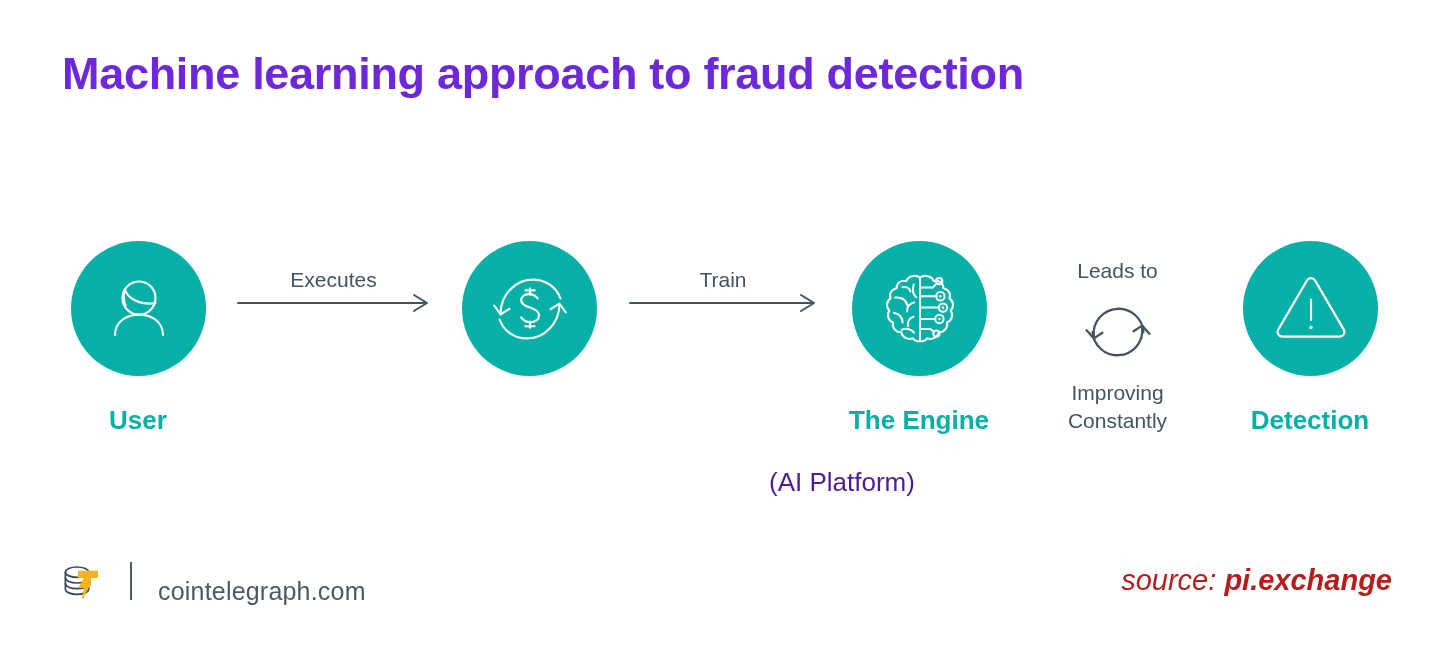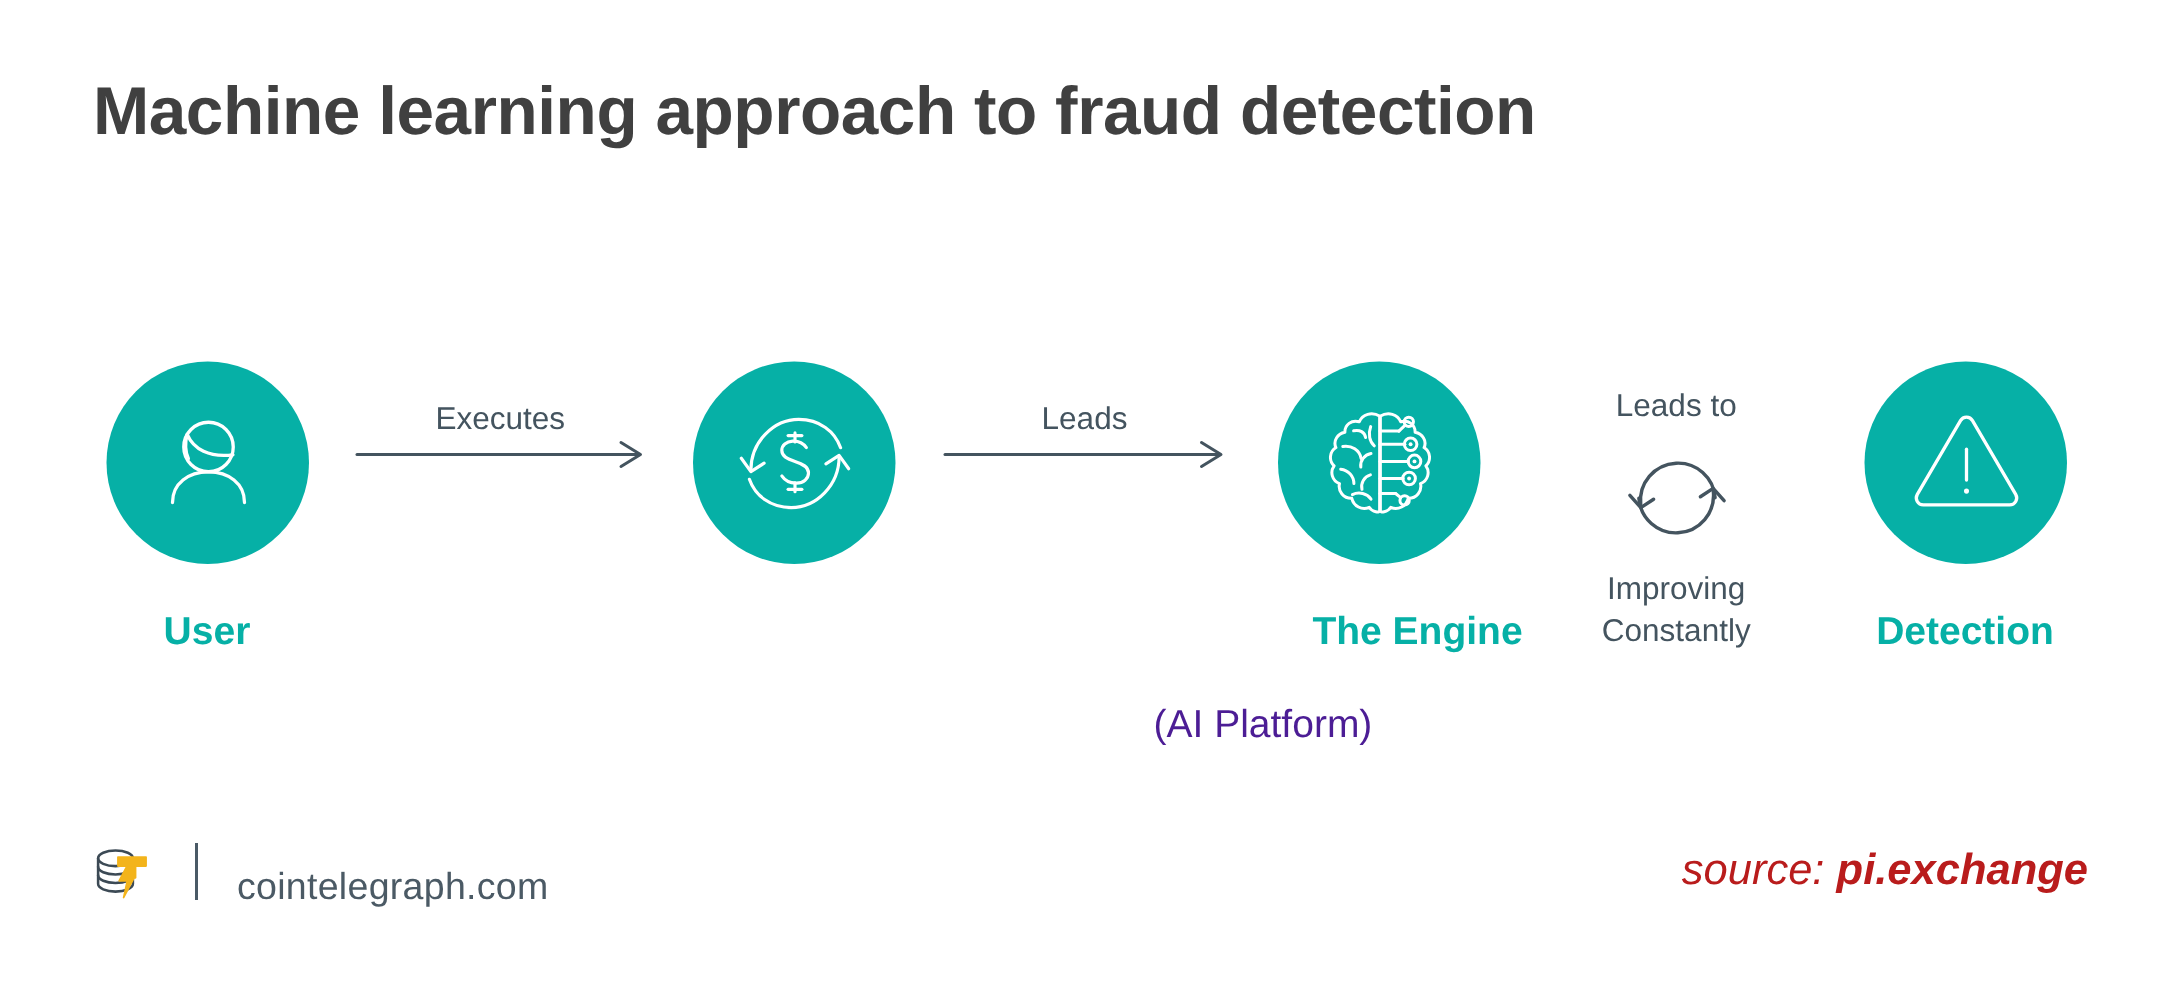--- a/index.html
+++ b/index.html
@@ -24,21 +24,21 @@
   }
 
   
   .title {
     position: absolute;
     left: 62px;
     top: 48px;
     font-size: 45px;
     font-weight: bold;
     letter-spacing: -0.3px;
-    color: #404040;
+    color: #6d28d9;
     white-space: nowrap;
   }
 
   
   .flow {
     position: absolute;
     left: 0;
     top: 0;
     width: 1450px;
     height: 665px;
@@ -84,21 +84,21 @@
   }
 
   
   #node-user        { left: 71px;   }
   #node-transaction { left: 462px;  }
   #node-engine      { left: 852px;  }
   #node-detection   { left: 1243px; }
 
   #label-user        { left: -12px;  }
   #label-transaction { left: 379px;  }
-  #label-engine      { left: 795px;  }
+  #label-engine      { left: 769px;  }
   #sublabel-engine   { left: 769px;  }
   #label-detection   { left: 1160px; }
 
   
   .connector {
     position: absolute;
     height: 40px;
   }
   .connector svg { display: block; }
   .connector-label {
@@ -228,21 +228,21 @@
             <line x1="42" y1="21.6" x2="42" y2="27.6"></line>
             <line x1="42" y1="54.8" x2="42" y2="60.8"></line>
             <line x1="37.4" y1="23.4" x2="46.6" y2="23.4"></line>
             <line x1="37.4" y1="59.2" x2="46.6" y2="59.2"></line>
           </svg>
         </span>
       </div>
     </div>
 
     <div class="connector" id="conn-train">
-      <div class="connector-label">Leads</div>
+      <div class="connector-label">Train</div>
       <span>
         <svg width="190" height="22" viewBox="0 0 190 22" fill="none" stroke="#44545f" stroke-width="2" stroke-linecap="round" stroke-linejoin="round">
           <line x1="2" y1="11" x2="185" y2="11"></line>
           <polyline points="173,3 186,11 173,19"></polyline>
         </svg>
       </span>
     </div>
 
     <div class="node" id="node-engine">
       <div class="disc">

